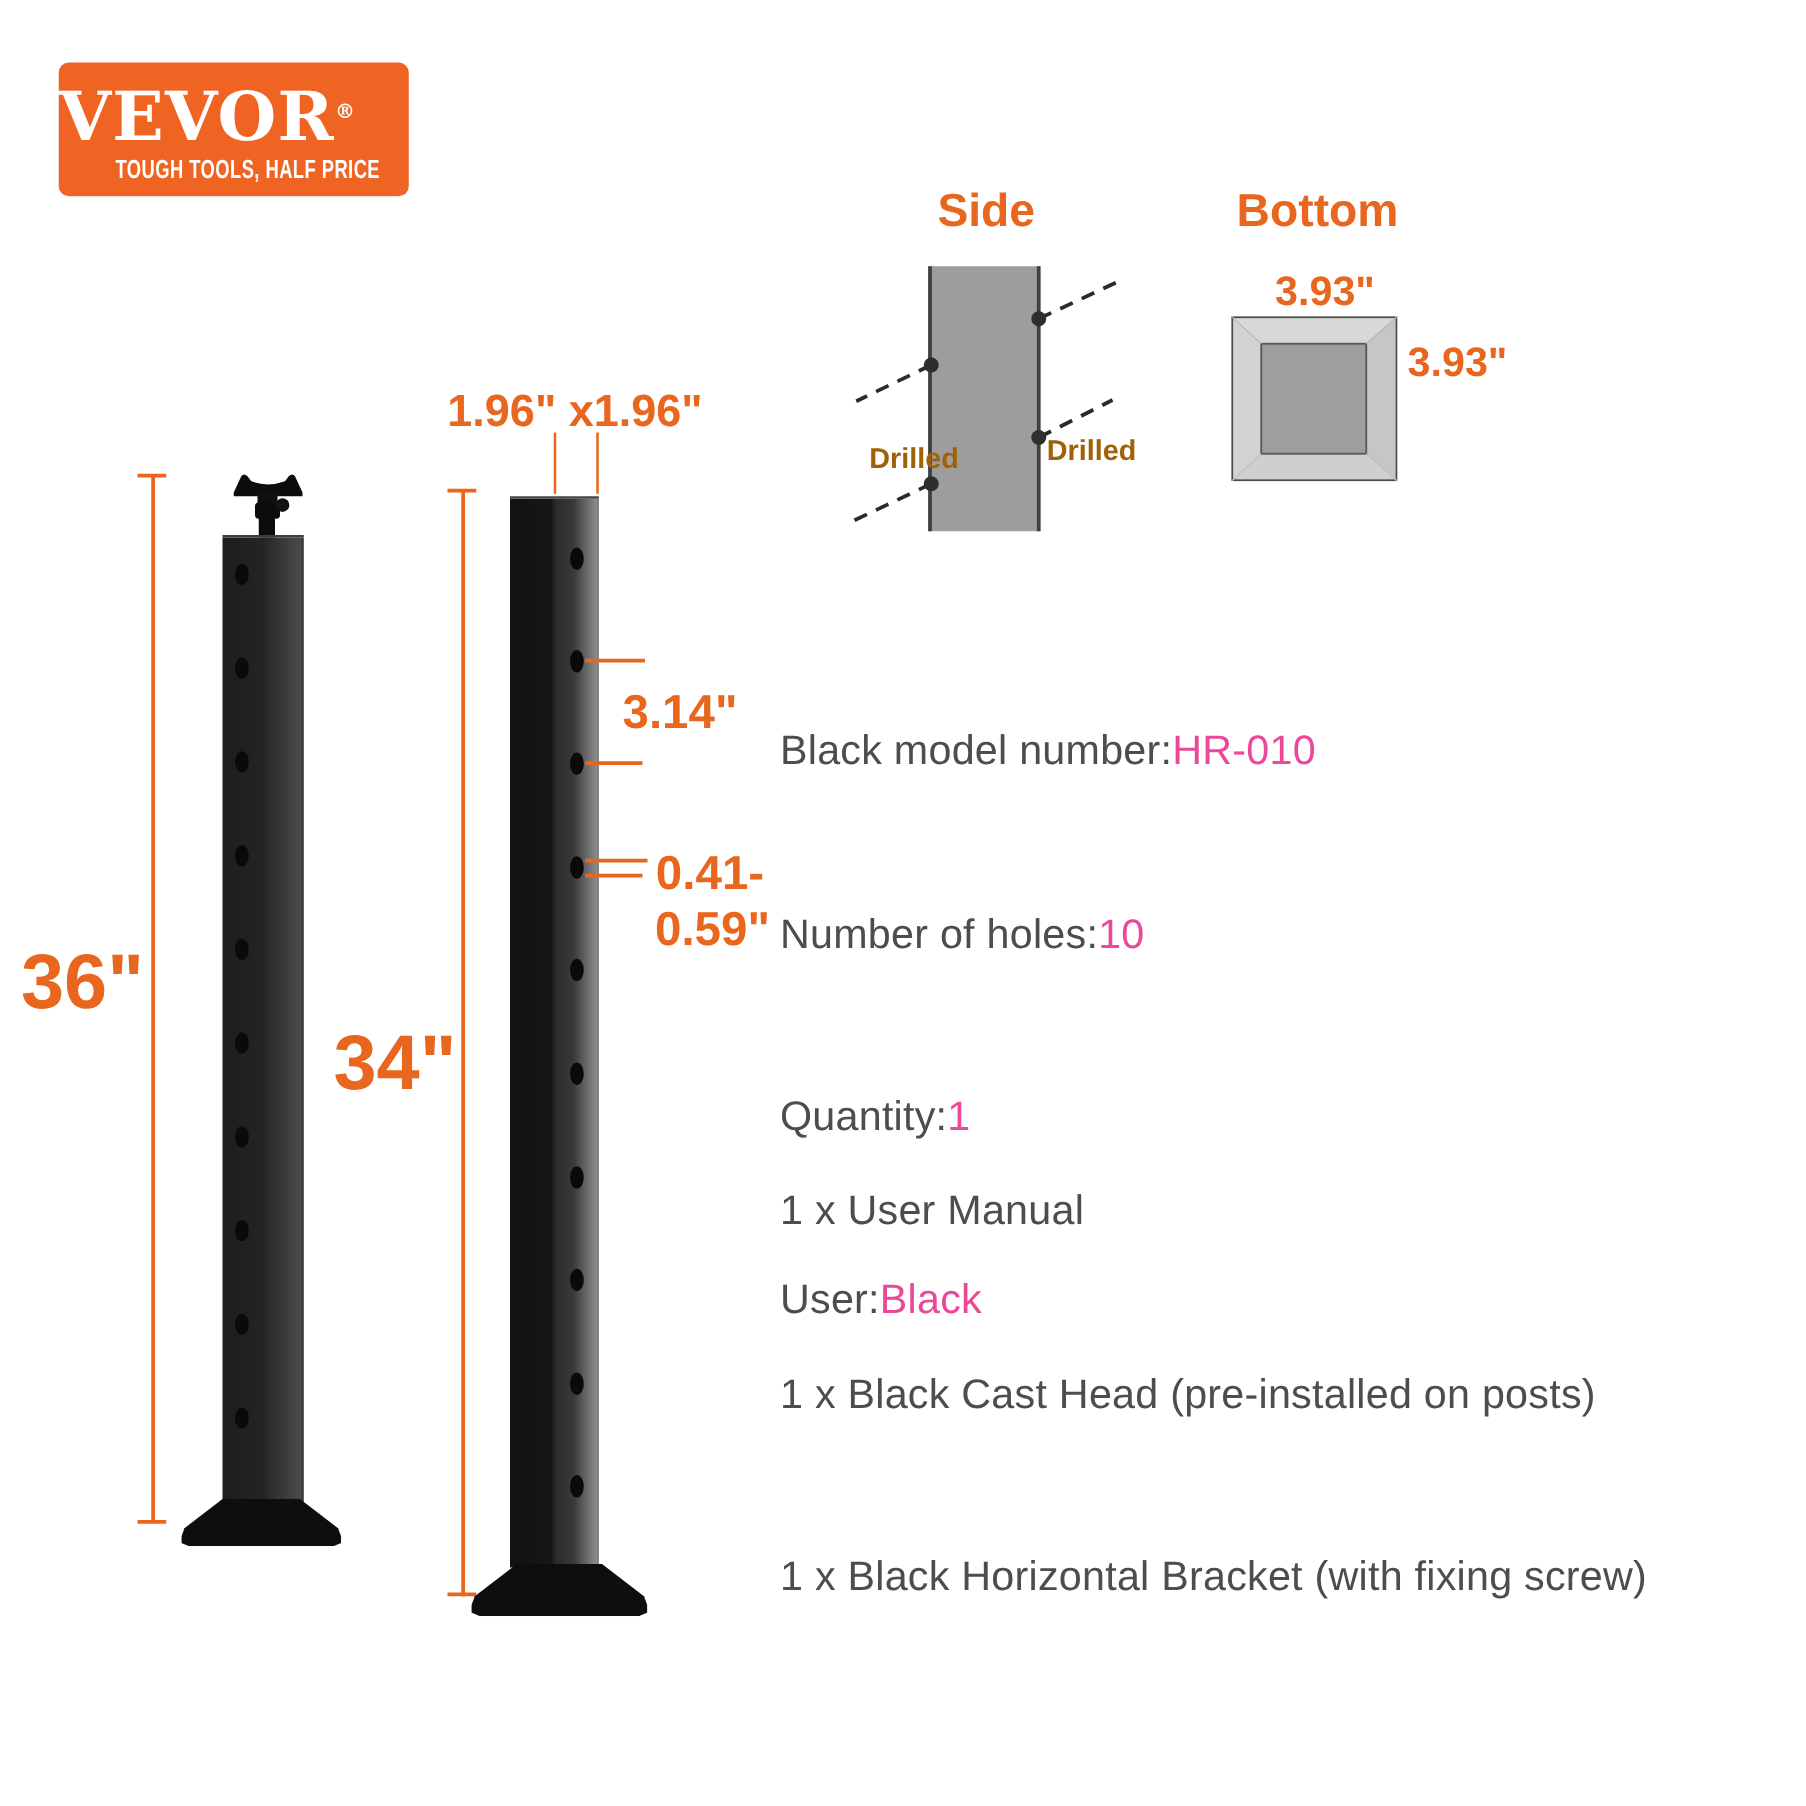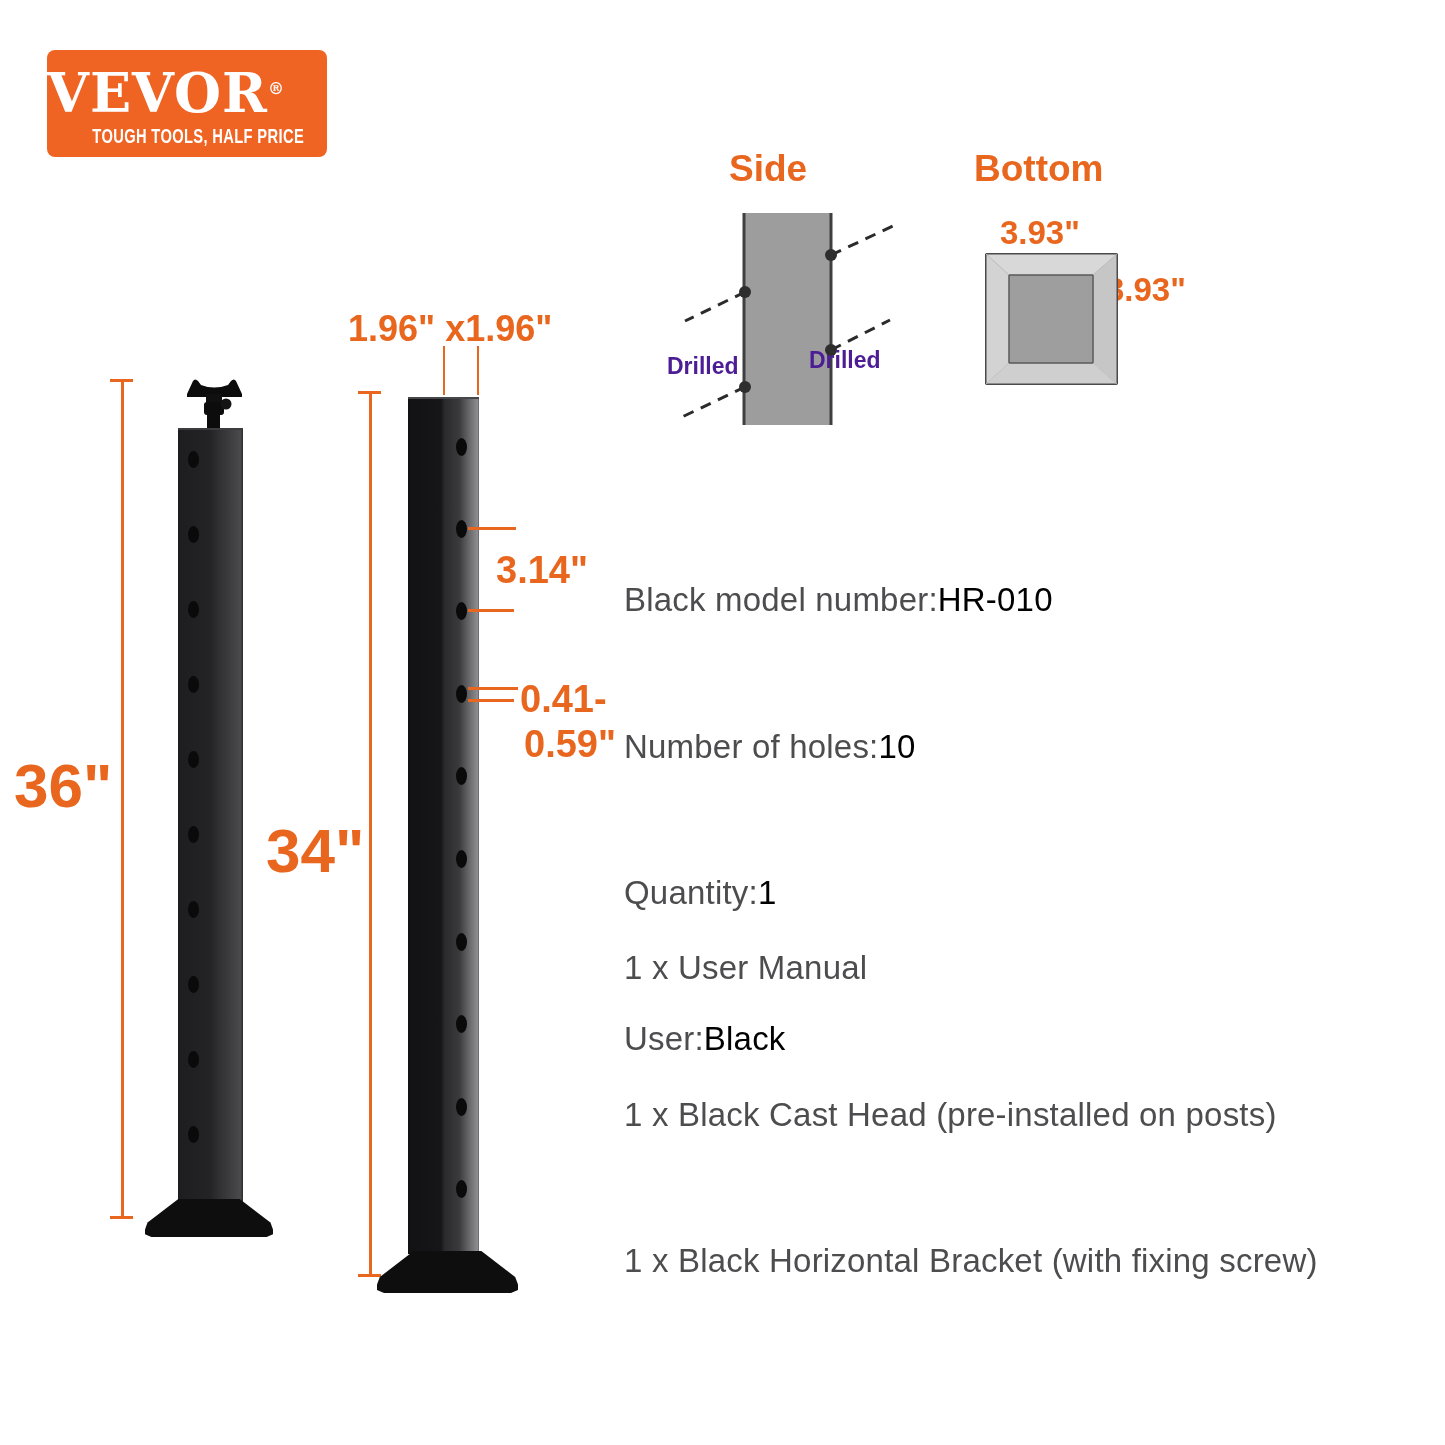--- a/index.html
+++ b/index.html
@@ -1,37 +1,37 @@
 <!DOCTYPE html>
 <html><head>
 <meta charset="utf-8">
 <style>
   html,body{margin:0;padding:0;background:#ffffff;}
   #canvas{position:relative;width:1445px;height:1445px;background:#ffffff;overflow:hidden;
           font-family:"Liberation Sans",sans-serif;}
   .abs{position:absolute;}
-  .dim-label{position:absolute;color:#e8661e;font-weight:bold;white-space:pre;}
+  .dim-label{position:absolute;color:#e8661e;font-weight:bold;text-align:center;white-space:pre;}
   .dim-line{position:absolute;background:#e8661e;}
   
   #logo{position:absolute;left:47px;top:2px;width:280px;height:107px;background:#ef6423;border-radius:8px;
         display:flex;flex-direction:column;align-items:flex-start;justify-content:center;margin-top:48px;}
   #logo .word{font-family:"DejaVu Serif",serif;font-weight:bold;color:#fff;font-size:54px;line-height:54px;letter-spacing:1px;white-space:nowrap;}
   #logo .reg{font-size:16px;vertical-align:18px;letter-spacing:0;}
   #logo .tag{color:#fff;font-weight:bold;font-size:21px;line-height:21px;margin-top:5px;white-space:nowrap;
              transform:scaleX(0.70);transform-origin:center;letter-spacing:0.5px;}
   
   .post-body{position:absolute;}
   .hole{position:absolute;background:#0a0a0b;border-radius:50%;}
   .base{position:absolute;background:#0e0e0f;
         clip-path:polygon(26% 0,74% 0,98% 62%,100% 80%,100% 93%,95% 100%,5% 100%,0 93%,0 80%,2% 62%);}
   
   .spec-list,.pkg-list{position:absolute;left:624px;font-size:33px;line-height:48.7px;color:#4d4d4f;
         white-space:pre;letter-spacing:0.2px;}
-  .spec-list .val{color:#000000;}
-  .drilled{position:absolute;color:#4c1d95;font-weight:bold;font-size:23px;text-align:left;width:100px;}
+  .spec-list .val{color:#ec4899;}
+  .drilled{position:absolute;color:#a16207;font-weight:bold;font-size:23px;text-align:right;width:100px;}
 </style>
 </head>
 <body>
 
 <div id="canvas">
 
   <div id="logo">
     <div class="word"><span>VEVOR</span><span class="reg">®</span></div>
     <div class="tag">TOUGH TOOLS, HALF PRICE</div>
   </div>

